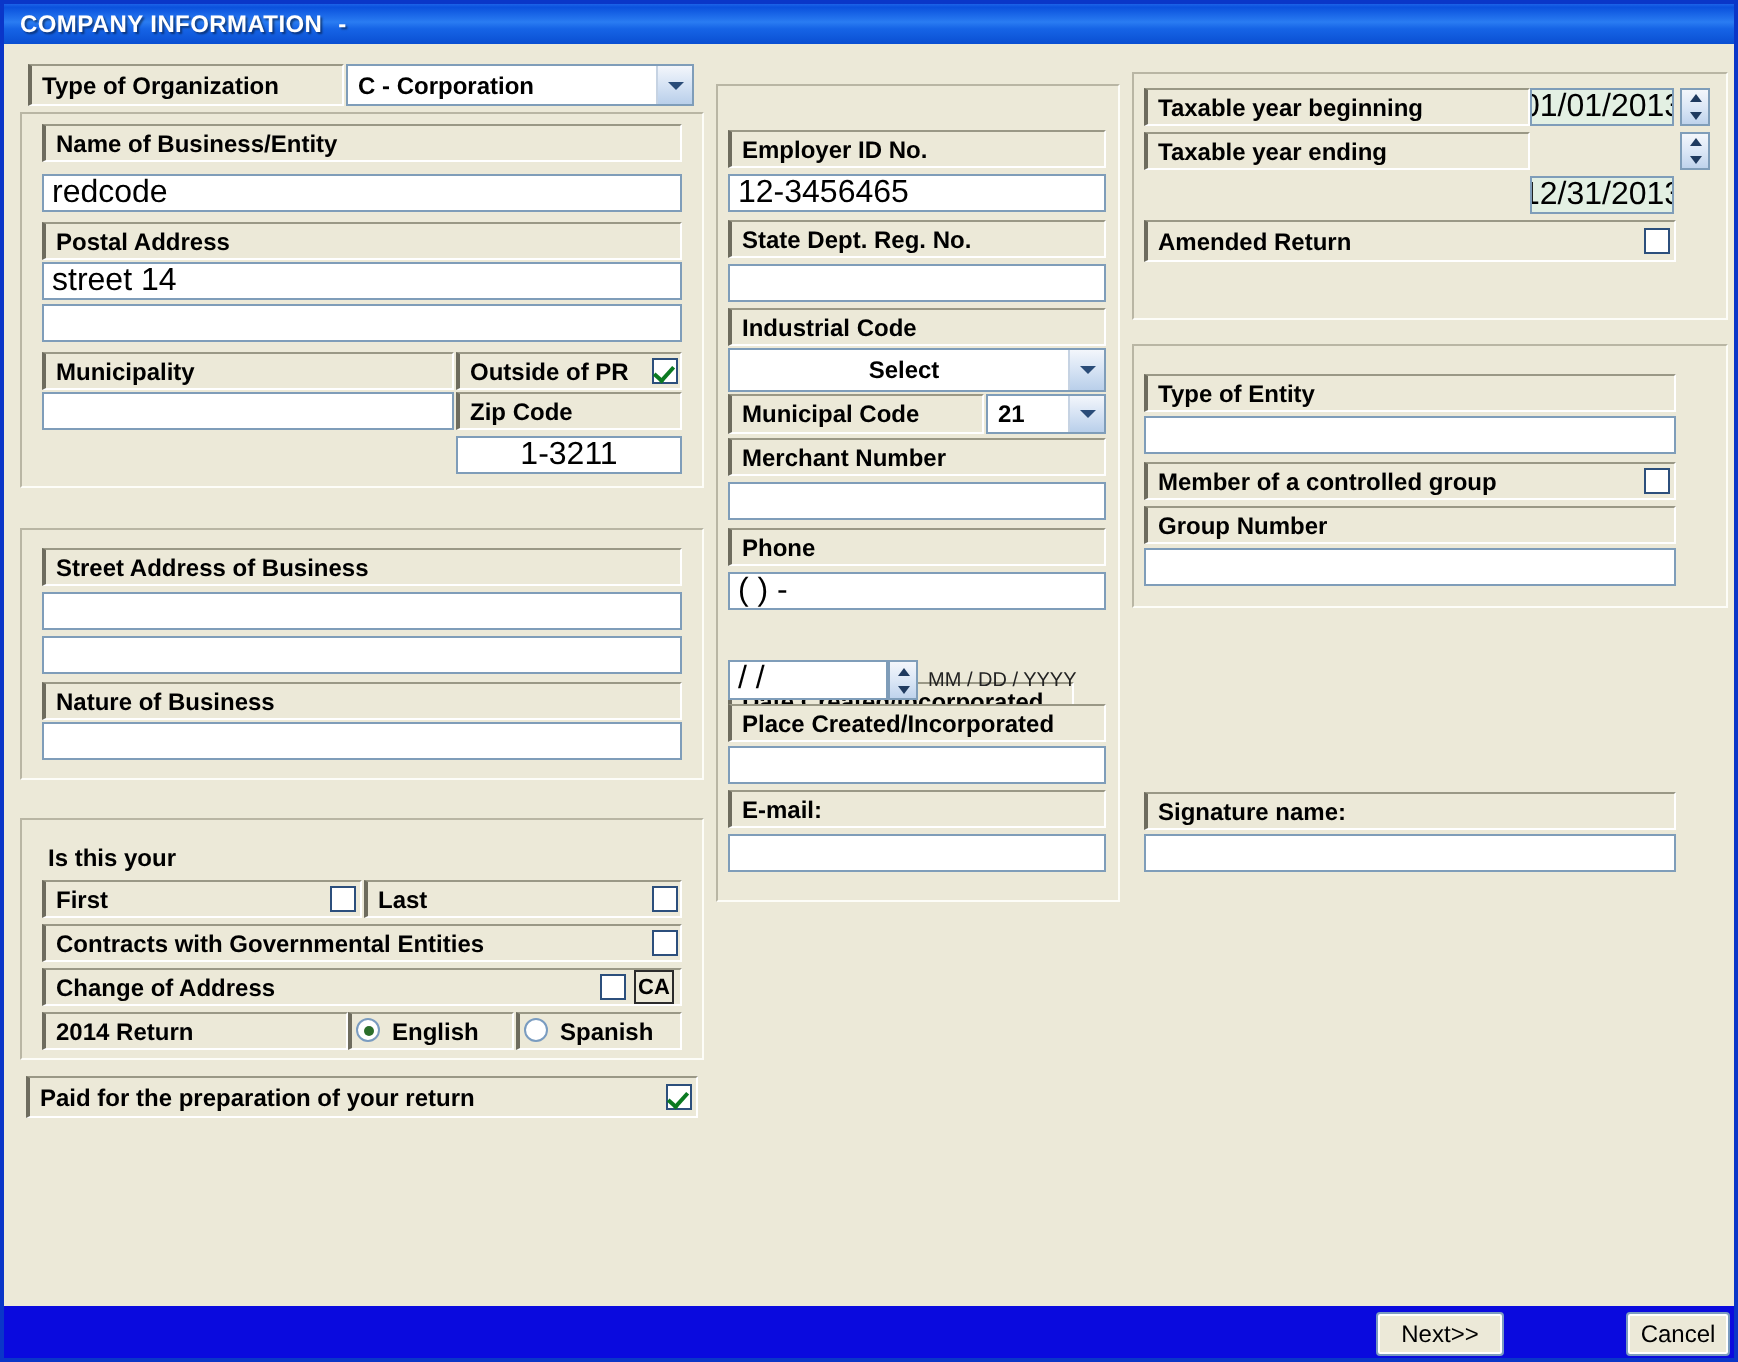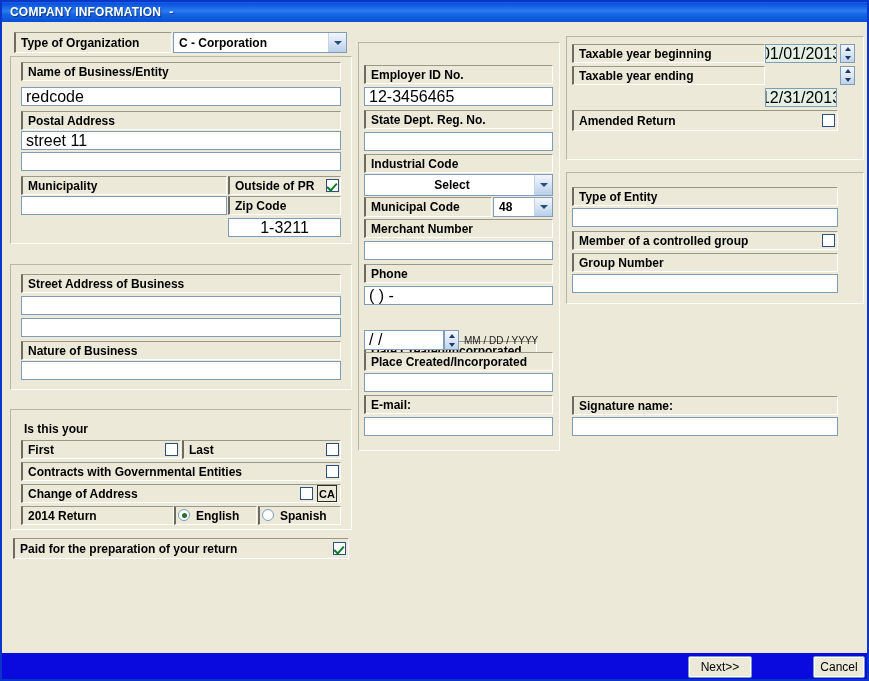--- a/index.html
+++ b/index.html
@@ -242,21 +242,21 @@
         <i></i>
       </span>
   </div>
 
   <div class="panel" style="left:8px; top:54px; width:342px; height:188px;"></div>
 
   <div class="lbl" style="left:19px; top:60px; width:320px; height:19px;">Name of Business/Entity</div>
   <div class="fld" style="left:19px; top:85px; width:320px; height:19px;">redcode</div>
 
   <div class="lbl" style="left:19px; top:109px; width:320px; height:19px;">Postal Address</div>
-  <div class="fld" style="left:19px; top:129px; width:320px; height:19px;">street 11</div>
+  <div class="fld" style="left:19px; top:129px; width:320px; height:19px;">street 14</div>
   <div class="fld" style="left:19px; top:150px; width:320px; height:19px;"></div>
 
   <div class="lbl" style="left:19px; top:174px; width:206px; height:19px;">Municipality</div>
   <div class="lbl" style="left:226px; top:174px; width:113px; height:19px;">Outside of PR</div>
   <div class="cbx checked" style="left:324px; top:177px;"></div>
 
   <div class="fld" style="left:19px; top:194px; width:206px; height:19px;"></div>
   <div class="lbl" style="left:226px; top:194px; width:113px; height:19px;">Zip Code</div>
   <div class="fld center" style="left:226px; top:216px; width:113px; height:19px;">1-3211</div>
 
@@ -307,21 +307,21 @@
   <div class="lbl" style="left:362px; top:152px; width:189px; height:19px;">Industrial Code</div>
   <div class="combo bold" style="left:362px; top:172px; width:189px; height:22px;">
     <span class="val center" style="text-align:center;">Select</span>
     <span class="arrow">
         <i></i>
       </span>
   </div>
 
   <div class="lbl" style="left:362px; top:195px; width:128px; height:20px;">Municipal Code</div>
   <div class="combo bold" style="left:491px; top:195px; width:60px; height:20px;">
-    <span class="val">48</span>
+    <span class="val">21</span>
     <span class="arrow">
         <i></i>
       </span>
   </div>
 
   <div class="lbl" style="left:362px; top:217px; width:189px; height:19px;">Merchant Number</div>
   <div class="fld" style="left:362px; top:239px; width:189px; height:19px;"></div>
 
   <div class="lbl" style="left:362px; top:262px; width:189px; height:19px;">Phone</div>
   <div class="fld" style="left:362px; top:284px; width:189px; height:19px;">(   )    -</div>

